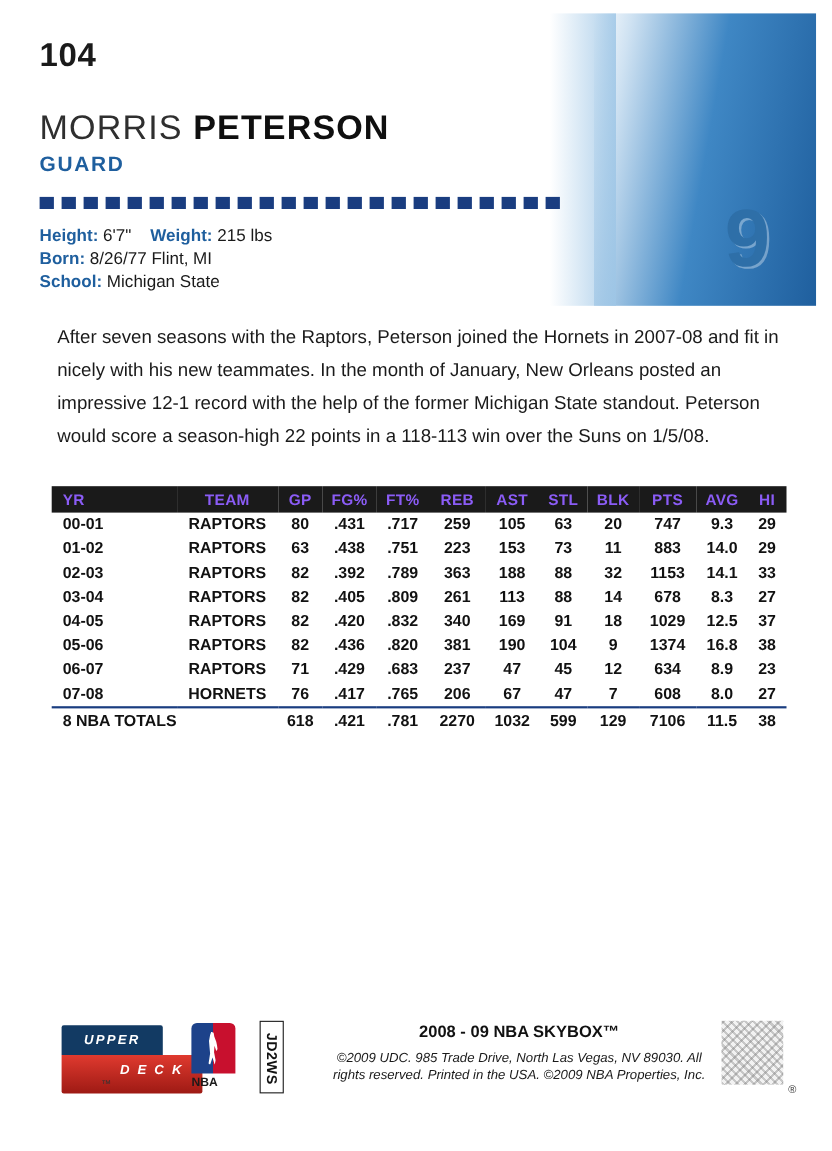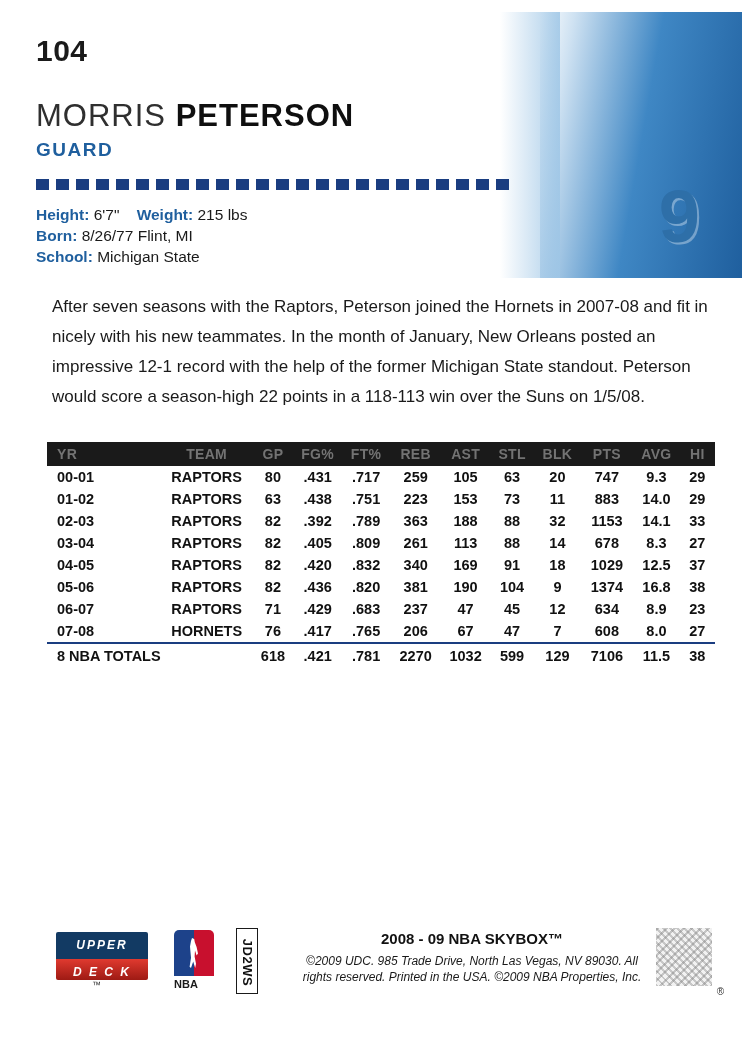--- a/index.html
+++ b/index.html
@@ -171,21 +171,21 @@
   .stats {
     position: absolute;
     left: 33px;
     top: 430px;
     width: 668px;
     border-collapse: collapse;
     font-size: 14.5px;
   }
   .stats th {
     background: #1a1a1a;
-    color: #737373;
+    color: #8b5cf6;
     font-size: 14px;
     font-weight: bold;
     padding: 4px 0 4px 0;
     letter-spacing: 0.3px;
   }
   .stats td {
     padding: 3px 0;
     font-weight: bold;
     color: #111111;
     text-align: center;
@@ -237,30 +237,31 @@
     font-weight: bold;
     font-style: italic;
     letter-spacing: 2px;
     text-align: center;
     line-height: 27px;
     border-radius: 2px 2px 0 0;
   }
   .ud-bot {
     position: absolute;
     left: 0; top: 27px;
-    width: 92px; height: 21px;
+    width: 92px; height: 35px;
     background: linear-gradient(180deg, #e03a2f 0%, #9e1a14 100%);
     color: #ffffff;
     font-size: 12px;
     font-weight: bold;
     font-style: italic;
     letter-spacing: 2px;
     text-align: center;
     line-height: 27px;
     border-radius: 0 0 2px 2px;
+    padding-left: 36px;
   }
   .ud-tm {
     position: absolute;
     left: 78px;
     top: 56px;
     font-size: 9px;
     color: #333;
   }
 
   .nba-logo {

